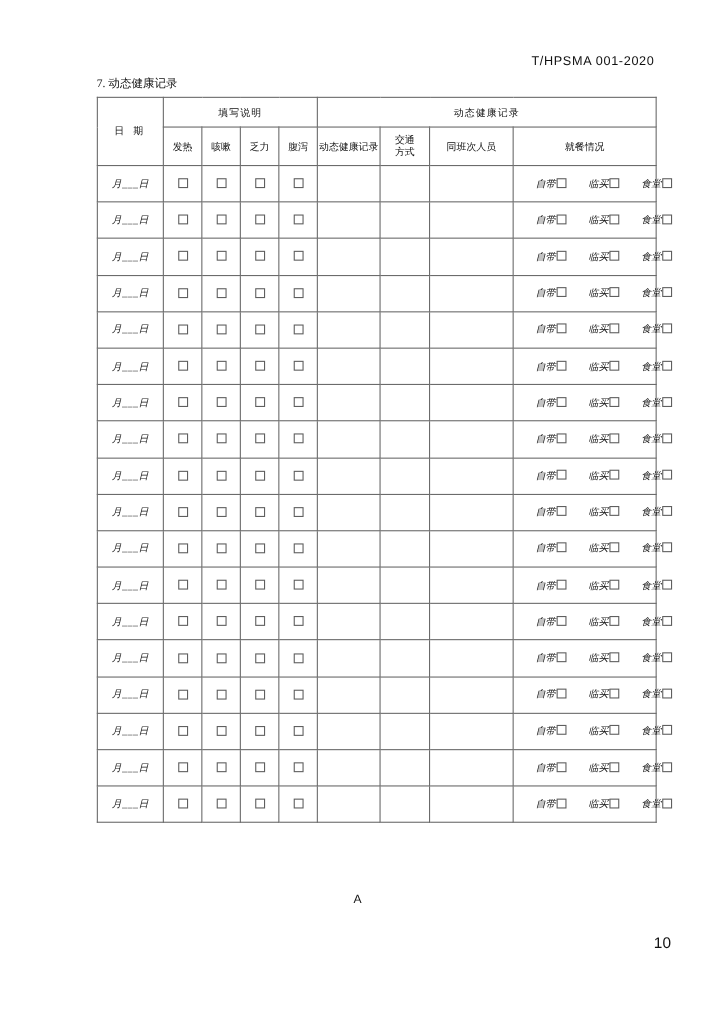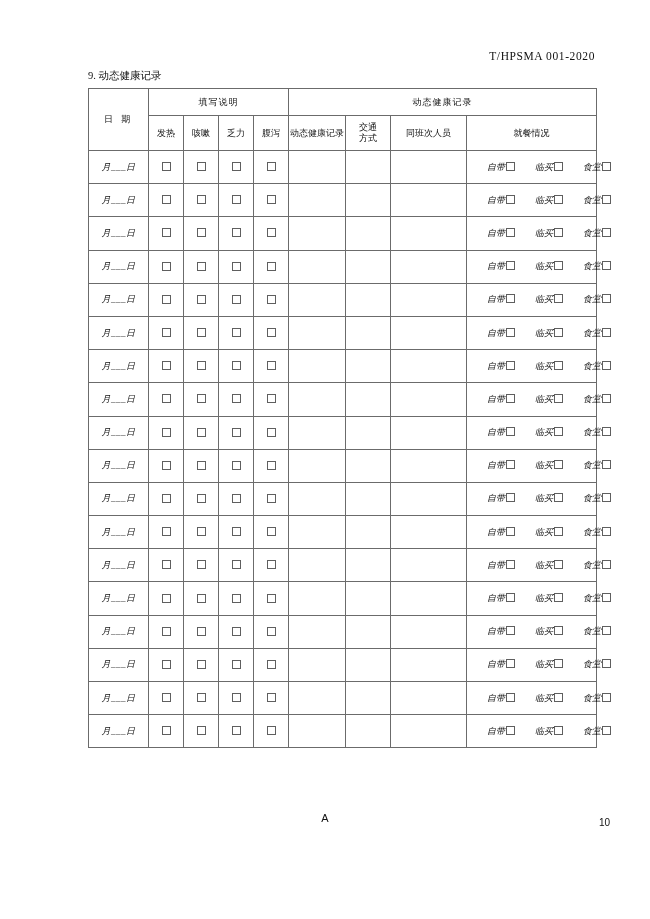--- a/index.html
+++ b/index.html
@@ -18,21 +18,21 @@
   .page {
     position: absolute;
     left: 0; top: 0;
     width: 650px;
     height: 919px;
   }
   .std-code {
     position: absolute;
     right: 55px;
     top: 50px;
-    font-family: Liberation Serif, serif;
+    font-family: Liberation Sans, sans-serif;
     font-size: 11.5px;
     letter-spacing: 0.6px;
     color: #111;
     white-space: nowrap;
   }
   .section-title {
     position: absolute;
     left: 88px;
     top: 69px;
     font-size: 10.5px;
@@ -120,34 +120,34 @@
     width: 650px;
     top: 812px;
     text-align: center;
     font-family: "Liberation Sans", sans-serif;
     font-size: 11px;
     color: #111;
   }
   .page-num {
     position: absolute;
     right: 40px;
-    top: 817px;
+    top: 849px;
     font-family: "Liberation Sans", sans-serif;
-    font-size: 10px;
+    font-size: 14px;
     color: #111;
   }
 </style>
 </head>
 <body>
 
 <div class="page">
 
   <div class="std-code">T/HPSMA 001-2020</div>
 
-  <div class="section-title">9. 动态健康记录</div>
+  <div class="section-title">7. 动态健康记录</div>
 
   <table class="rec">
     <colgroup>
       <col style="width:60px">
       <col style="width:35px">
       <col style="width:35px">
       <col style="width:35px">
       <col style="width:35px">
       <col style="width:57px">
       <col style="width:45px">

